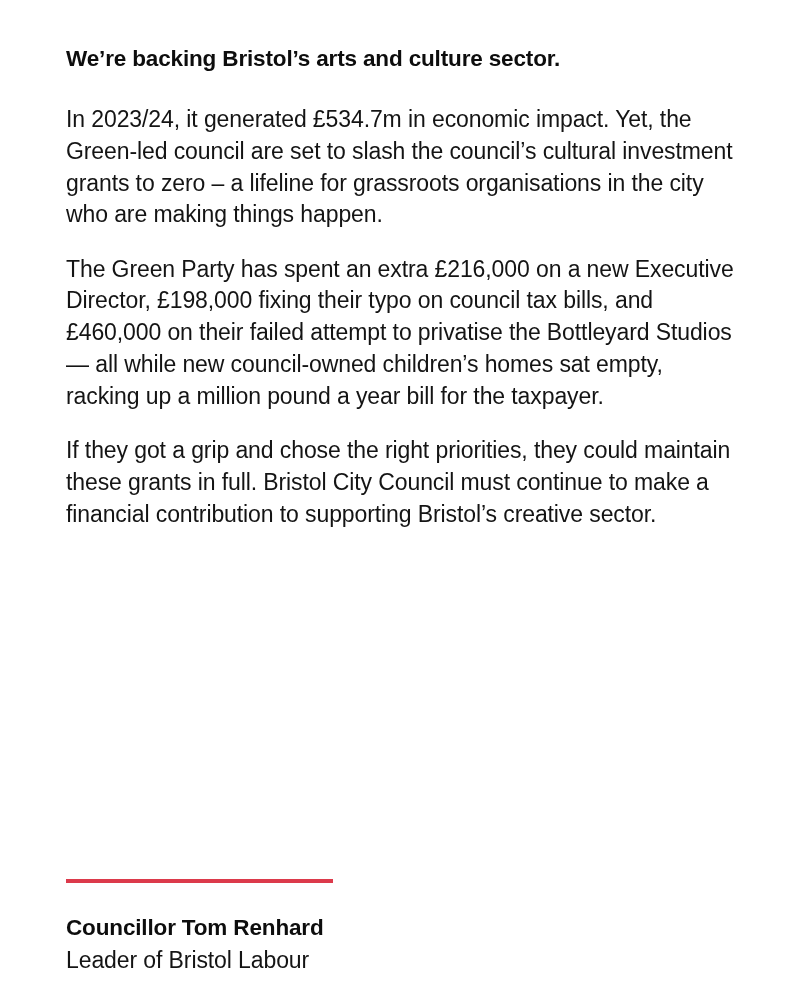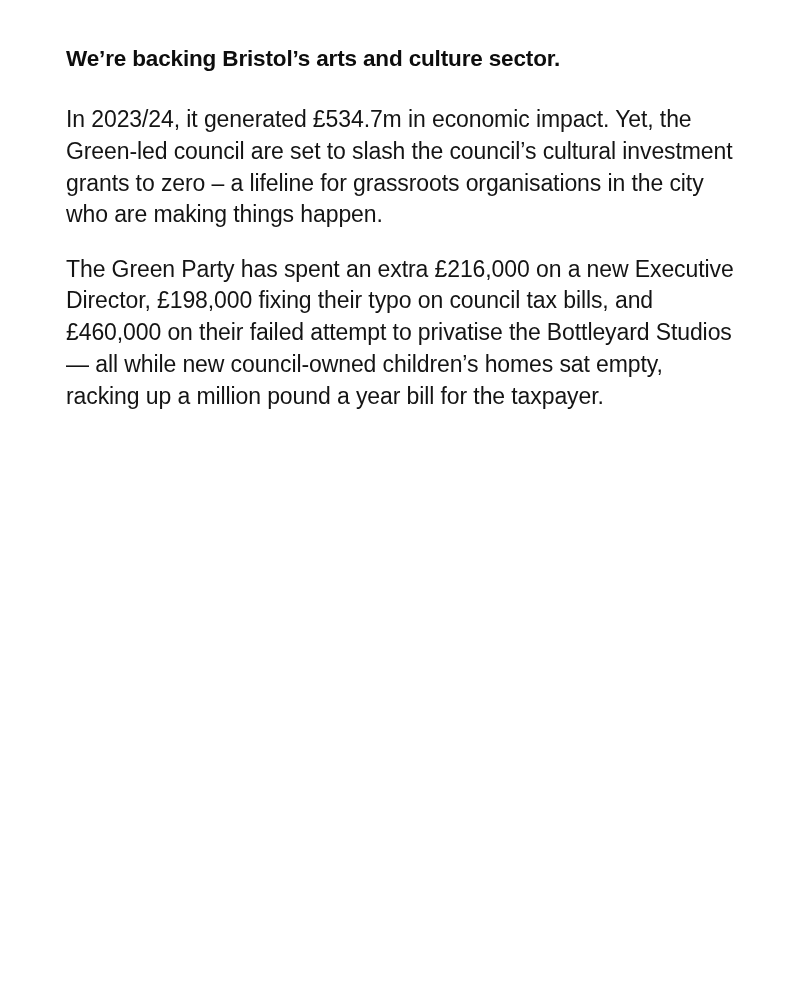--- a/index.html
+++ b/index.html
@@ -90,16 +90,22 @@
 </head>
 <body>
 
 <div class="statement-card">
 
   <h1 class="statement-heading">We’re backing Bristol’s arts and culture sector.</h1>
 
   <div class="statement-body">
     <p class="statement-paragraph">In 2023/24, it generated £534.7m in economic impact. Yet, the Green-led council are set to slash the council’s cultural investment grants to zero – a lifeline for grassroots organisations in the city who are making things happen.</p>
     <p class="statement-paragraph">The Green Party has spent an extra £216,000 on a new Executive Director, £198,000 fixing their typo on council tax bills, and £460,000 on their failed attempt to privatise the Bottleyard Studios — all while new council-owned children’s homes sat empty, racking up a million pound a year bill for the taxpayer.</p>
+    <p class="statement-paragraph">If they got a grip and chose the right priorities, they could maintain these grants in full. Bristol City Council must continue to make a financial contribution to supporting Bristol’s creative sector.</p>
   </div>
 
+  <div class="signature-block">
+    <hr class="signature-rule" style="background: rgb(220, 58, 75);">
+    <p class="signature-name">Councillor Tom Renhard</p>
+    <p class="signature-role">Leader of Bristol Labour</p>
+  </div>
 
 </div>
 
 </body></html>

